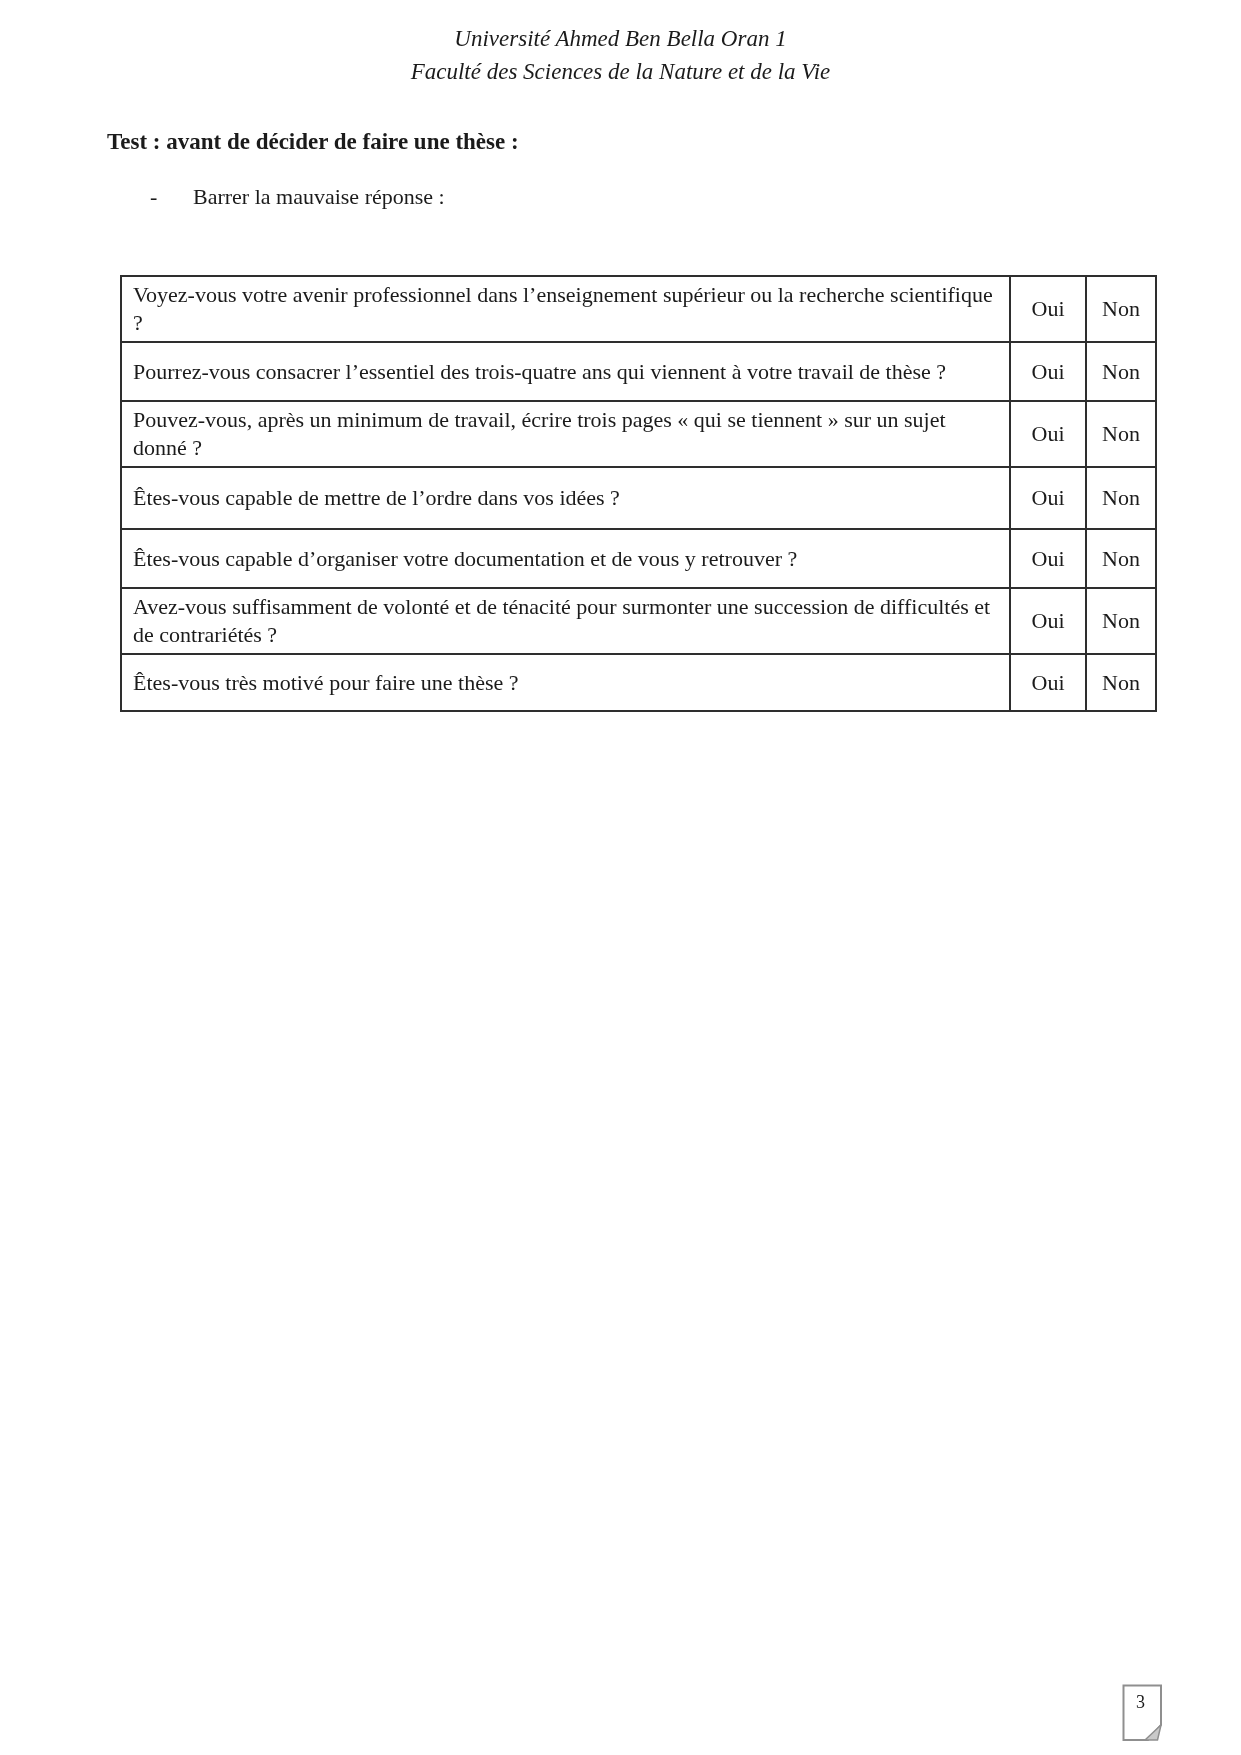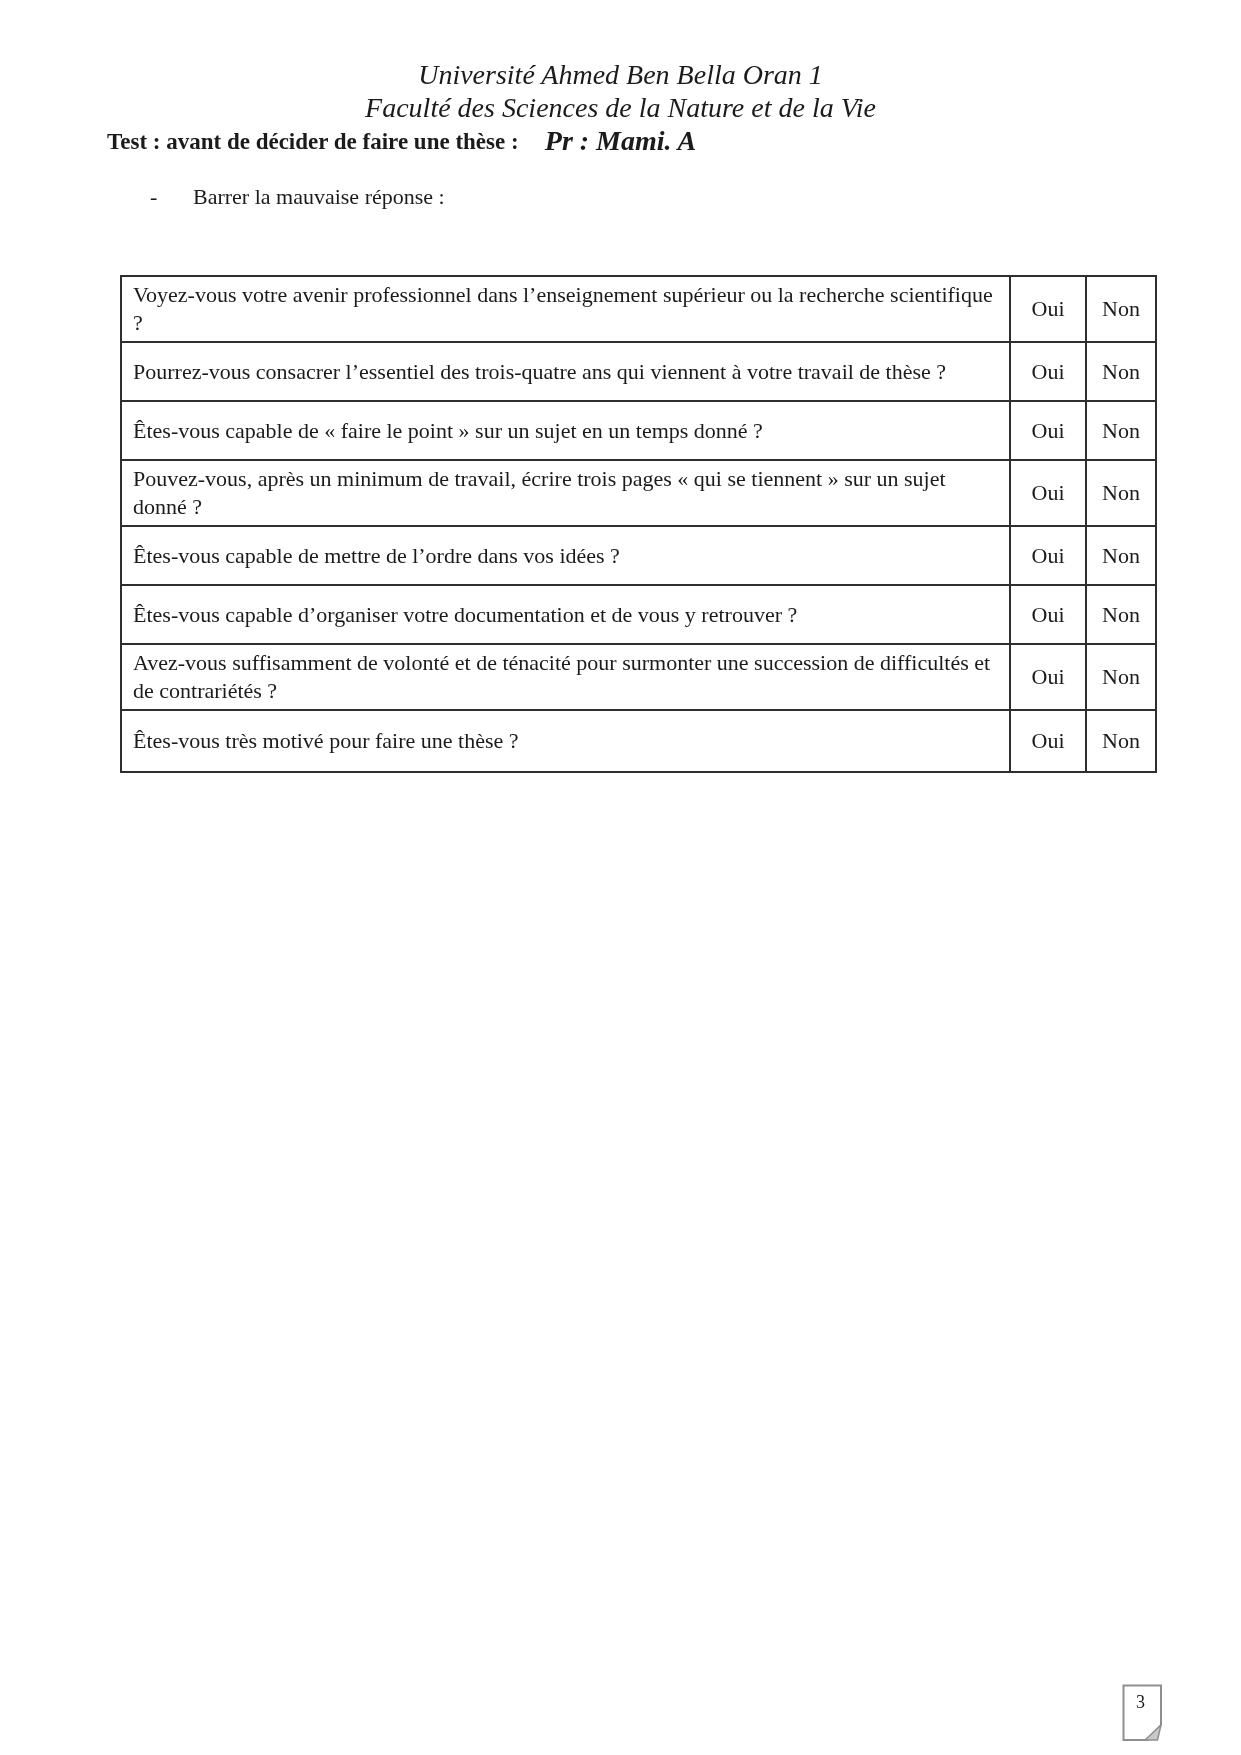--- a/index.html
+++ b/index.html
@@ -10,23 +10,22 @@
     background:#ffffff;
     font-family:"Liberation Serif", serif;
     color:#1b1b1b;
     overflow:hidden;
   }
   .header{
     position:absolute;
     top:22px; left:0; right:0;
     text-align:center;
     font-style:italic;
-    font-size:28px;
+    font-size:23px;
     line-height:33px;
-    margin-top:36px;
   }
   .header .prof{font-weight:bold;}
   .title{
     position:absolute;
     top:128px; left:107px;
     margin:0;
     font-size:23px;
     font-weight:bold;
     line-height:28px;
     text-align:center;
@@ -86,21 +85,20 @@
   }
 </style>
 </head>
 <body>
 
 <div class="page">
 
   <div class="header">
     <div>Université Ahmed Ben Bella Oran 1</div>
     <div>Faculté des Sciences de la Nature et de la Vie</div>
-    <div class="prof">Pr : Mami. A</div>
   </div>
 
   <h1 class="title">Test : avant de décider de faire une thèse :</h1>
 
   <div class="instruction">
     <span class="dash">-</span><span>Barrer la mauvaise réponse :</span>
   </div>
 
   <table class="qtable">
     <colgroup>
@@ -109,25 +107,20 @@
         <col class="c-non">
     </colgroup>
     <tbody id="qtbody">
         <tr>
           <td class="q-cell">Voyez-vous votre avenir professionnel dans l’enseignement supérieur ou la recherche scientifique ?</td>
           <td class="ans-cell">Oui</td>
           <td class="ans-cell">Non</td>
         </tr>
         <tr>
           <td class="q-cell">Pourrez-vous consacrer l’essentiel des trois-quatre ans qui viennent à votre travail de thèse ?</td>
-          <td class="ans-cell">Oui</td>
-          <td class="ans-cell">Non</td>
-        </tr>
-        <tr>
-          <td class="q-cell">Êtes-vous capable de « faire le point » sur un sujet en un temps donné ?</td>
           <td class="ans-cell">Oui</td>
           <td class="ans-cell">Non</td>
         </tr>
         <tr>
           <td class="q-cell">Pouvez-vous, après un minimum de travail, écrire trois pages « qui se tiennent » sur un sujet donné ?</td>
           <td class="ans-cell">Oui</td>
           <td class="ans-cell">Non</td>
         </tr>
         <tr>
           <td class="q-cell">Êtes-vous capable de mettre de l’ordre dans vos idées ?</td>

